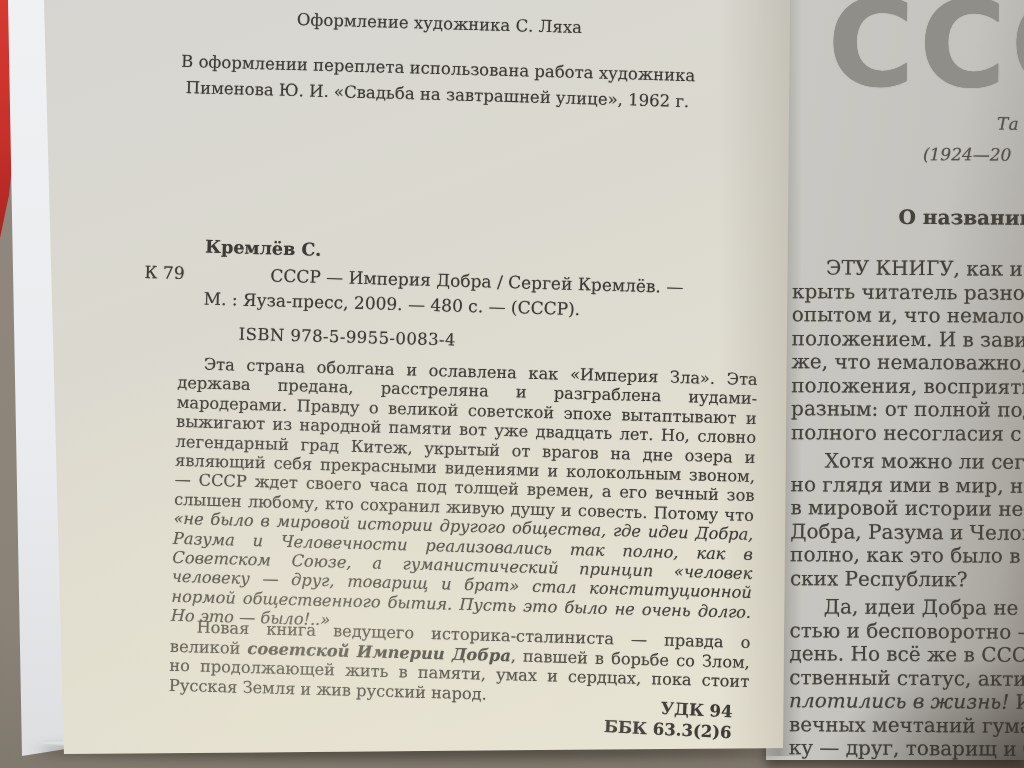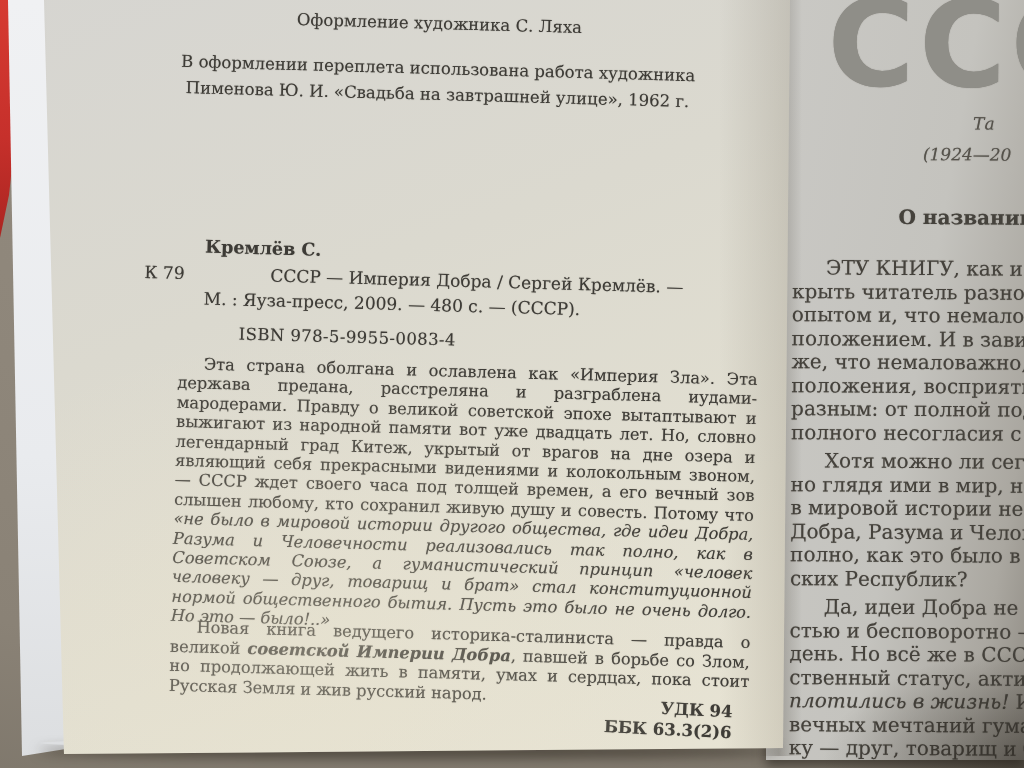--- a/index.html
+++ b/index.html
@@ -20,21 +20,21 @@
     background:linear-gradient(100deg,#cac9c5 0%,#c4c3be 55%,#aaa7a0 85%,#8f8b83 100%);
     box-shadow:0 6px 10px rgba(40,35,28,.6);}
   .rp-inner{position:absolute;left:0;top:0;width:100%;height:100%;
     transform:rotate(0.4deg);transform-origin:0 0;color:#45423c;
     text-shadow:0 0 1px rgba(70,65,58,.55);}
   .big-letters{position:absolute;left:62px;top:-16px;
     font-family:"DejaVu Sans","Liberation Sans",sans-serif;
     font-weight:800;font-size:118px;line-height:1;letter-spacing:5px;
     color:#8f8e88;transform:scaleY(1.02);white-space:nowrap;}
   .epigraph{position:absolute;font-style:italic;font-size:17px;color:#55524b;white-space:nowrap;}
-  .ep1{left:208px;top:112px;}
+  .ep1{left:232px;top:112px;}
   .ep2{left:158px;top:143px;font-style:italic;}
   .rp-heading{position:absolute;left:134px;top:204px;font-weight:bold;font-size:20px;white-space:nowrap;}
   .rp-body{position:absolute;left:28px;top:256px;width:380px;font-size:20px;line-height:23.5px;}
   .rp-line{white-space:nowrap;}
   .rp-line.indent{padding-left:34px;}
   .rp-line.gap{margin-top:5px;}
   
   .gutter-shadow{position:absolute;left:760px;top:0;width:42px;height:756px;
     background:linear-gradient(90deg,rgba(60,55,46,0) 0%,rgba(60,55,46,.28) 45%,rgba(60,55,46,.12) 75%,rgba(60,55,46,0) 100%);}
   

